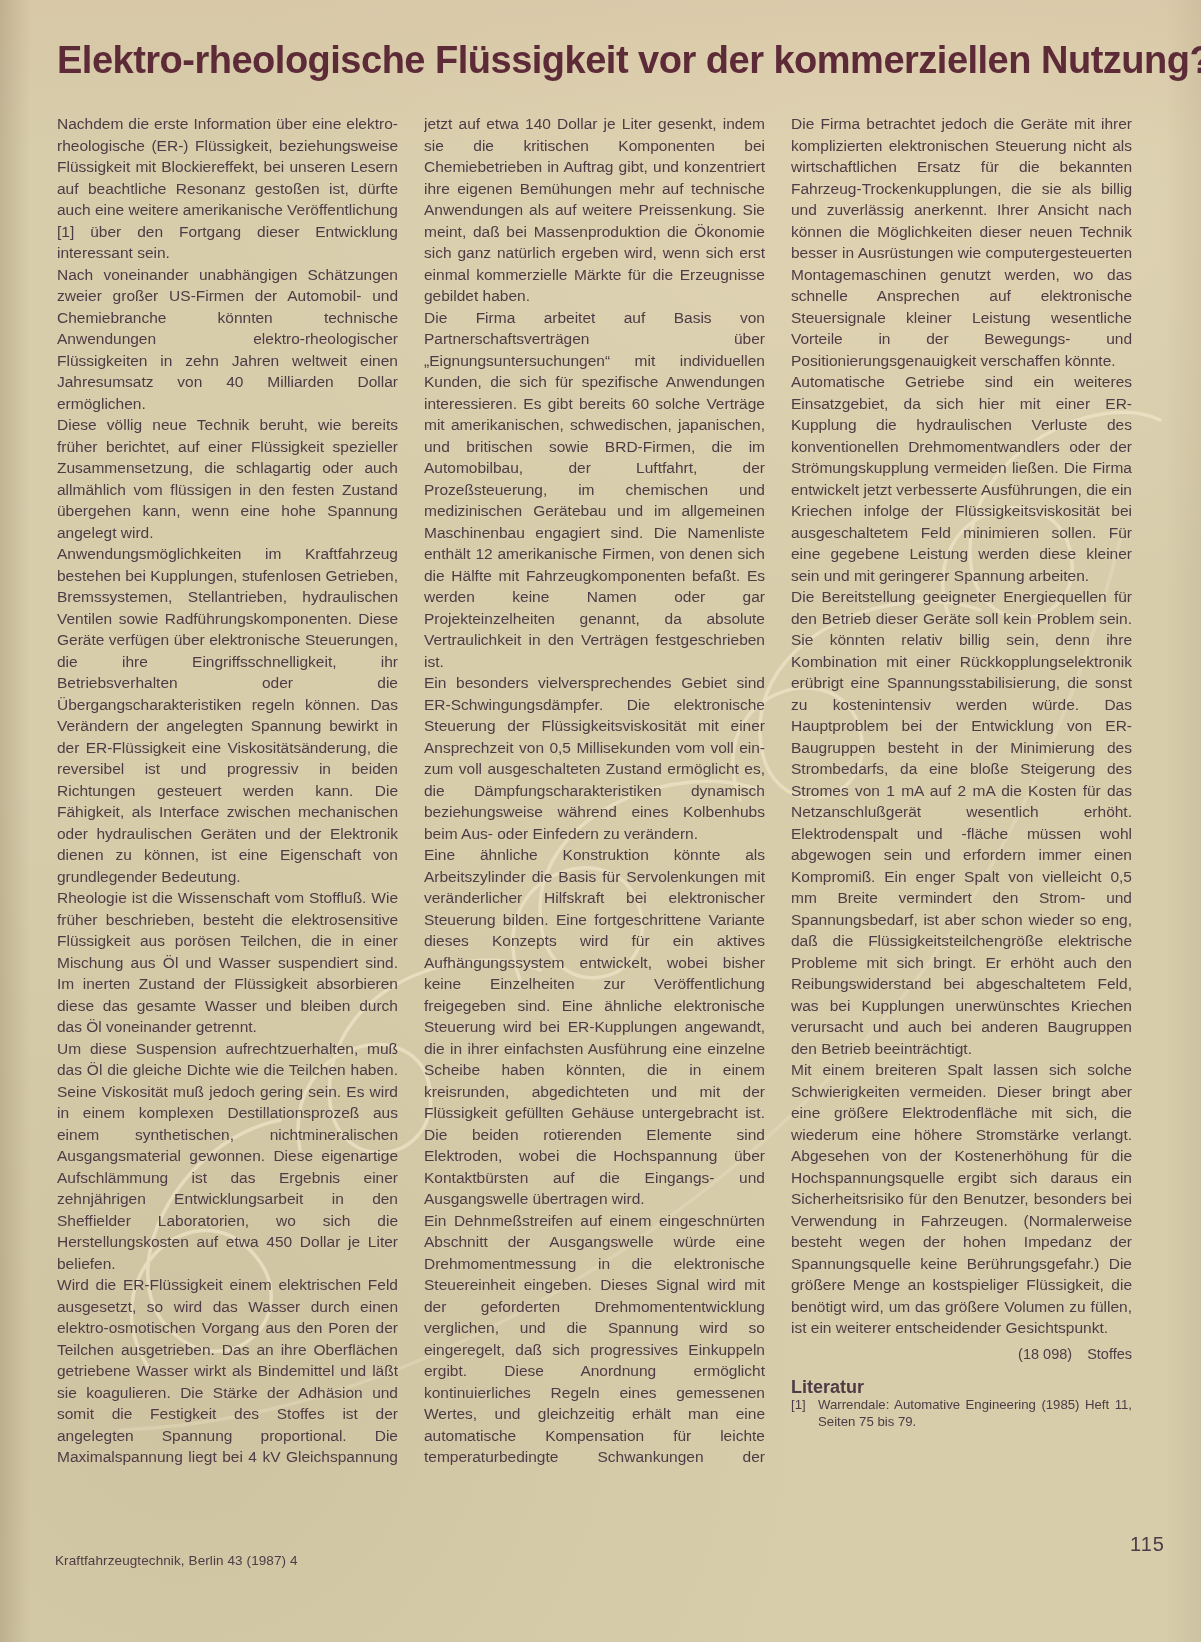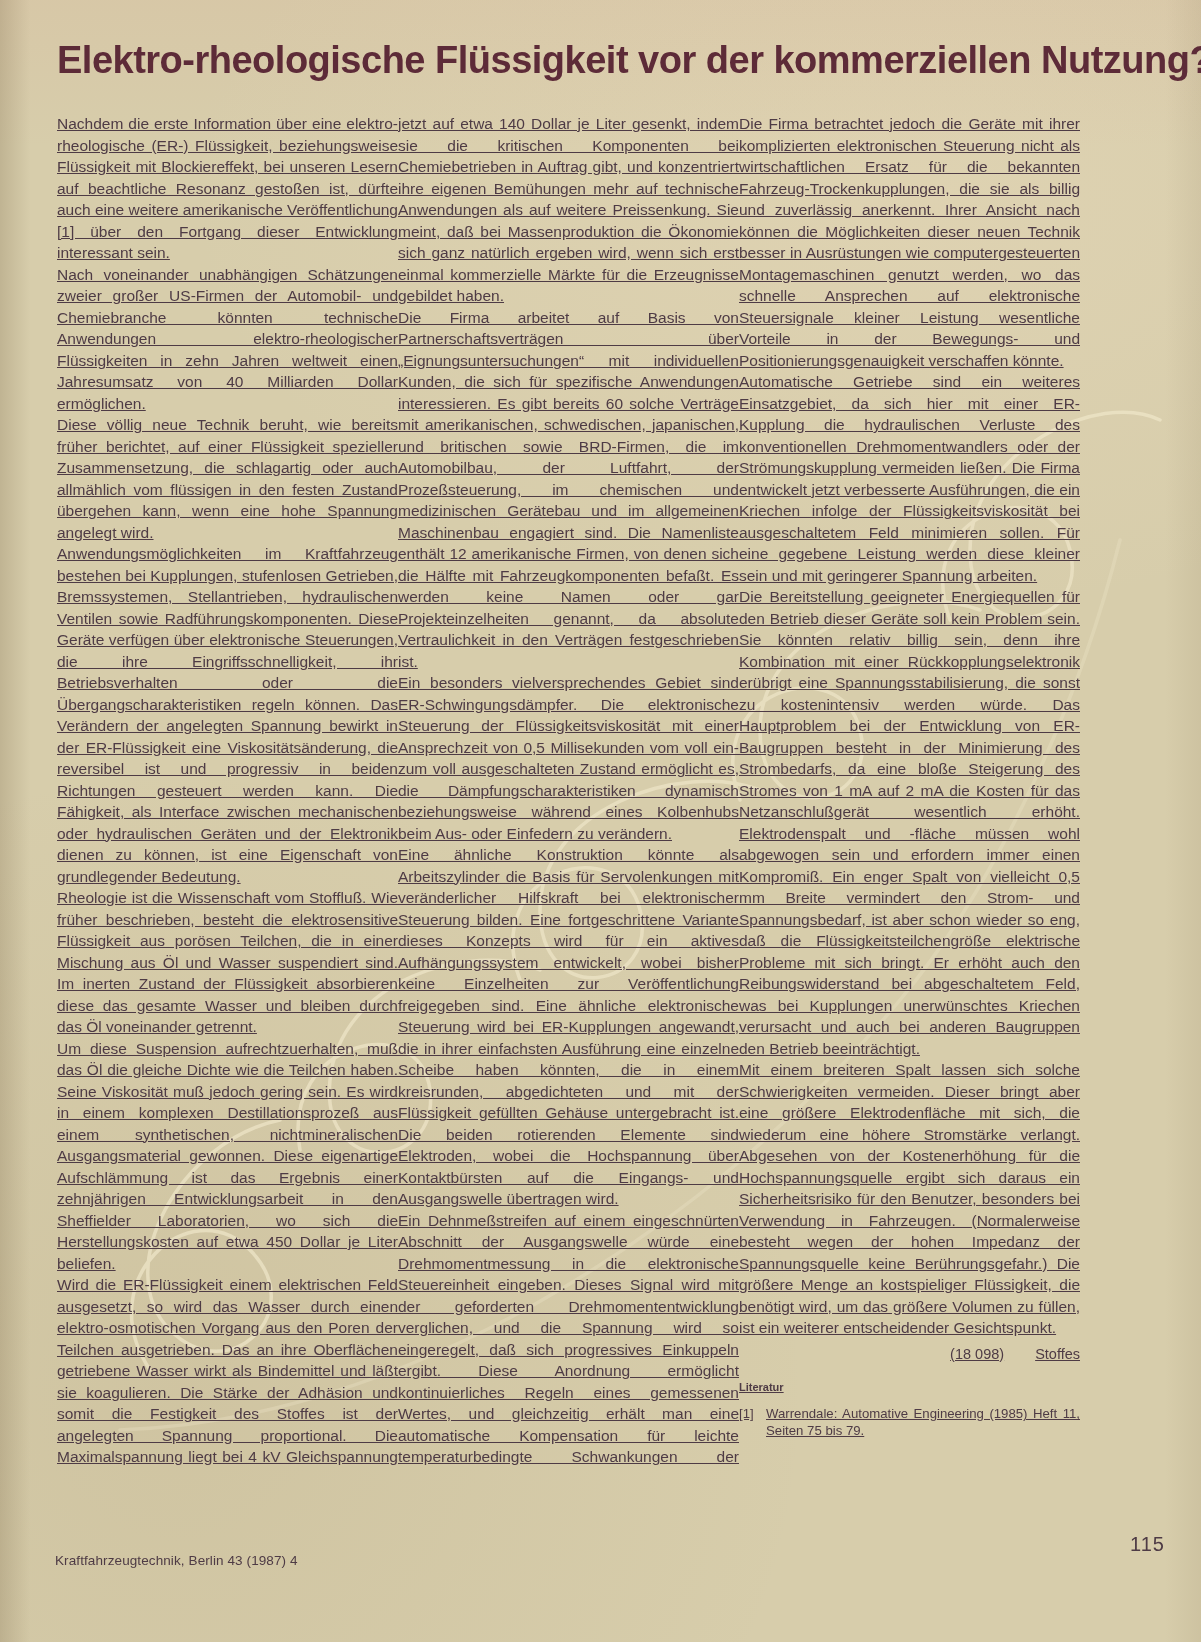--- a/index.html
+++ b/index.html
@@ -21,38 +21,38 @@
   .watermark{position:absolute;inset:0;pointer-events:none;}
   h1.title{
     position:absolute;top:40px;left:57px;right:40px;
     margin:0;
     font-size:38px;line-height:40px;font-weight:bold;
     letter-spacing:-0.5px;white-space:nowrap;
     color:var(--title,#5d2b38);
   }
   .columns{
     position:absolute;top:113px;left:57px;width:1076px;height:1360px;
-    display:flex;overflow:hidden;text-decoration:underline;
+    display:flex;gap:26px;overflow:hidden;
   }
   .col{
     width:341px;flex:0 0 341px;
     font-size:15.5px;line-height:21.5px;
     text-align:justify;
     hyphens:auto;-webkit-hyphens:auto;
     overflow:hidden;
   }
   .col p{margin:0;}
   .signature{
     margin-top:5px;
     text-align:right;
     font-size:14.5px;line-height:21px;
   }
-  .signature .sig-num{margin-right:31px;}
+  .signature .sig-num{margin-right:15px;}
   .literature{margin-top:14px;font-size:13.2px;line-height:16.8px;}
-  .lit-heading{font-weight:bold;font-size:11px;margin-bottom:11px;}
+  .lit-heading{font-weight:bold;font-size:18px;margin-bottom:2px;}
   .lit-item{display:flex;}
   .lit-marker{flex:0 0 27px;}
   .lit-text{flex:1;text-align:justify;}
   .footer-left{
     position:absolute;left:55px;top:1553px;
     font-size:13.5px;letter-spacing:.1px;
   }
   .page-number{
     position:absolute;right:36px;top:1533px;
     font-size:20px;letter-spacing:1px;

